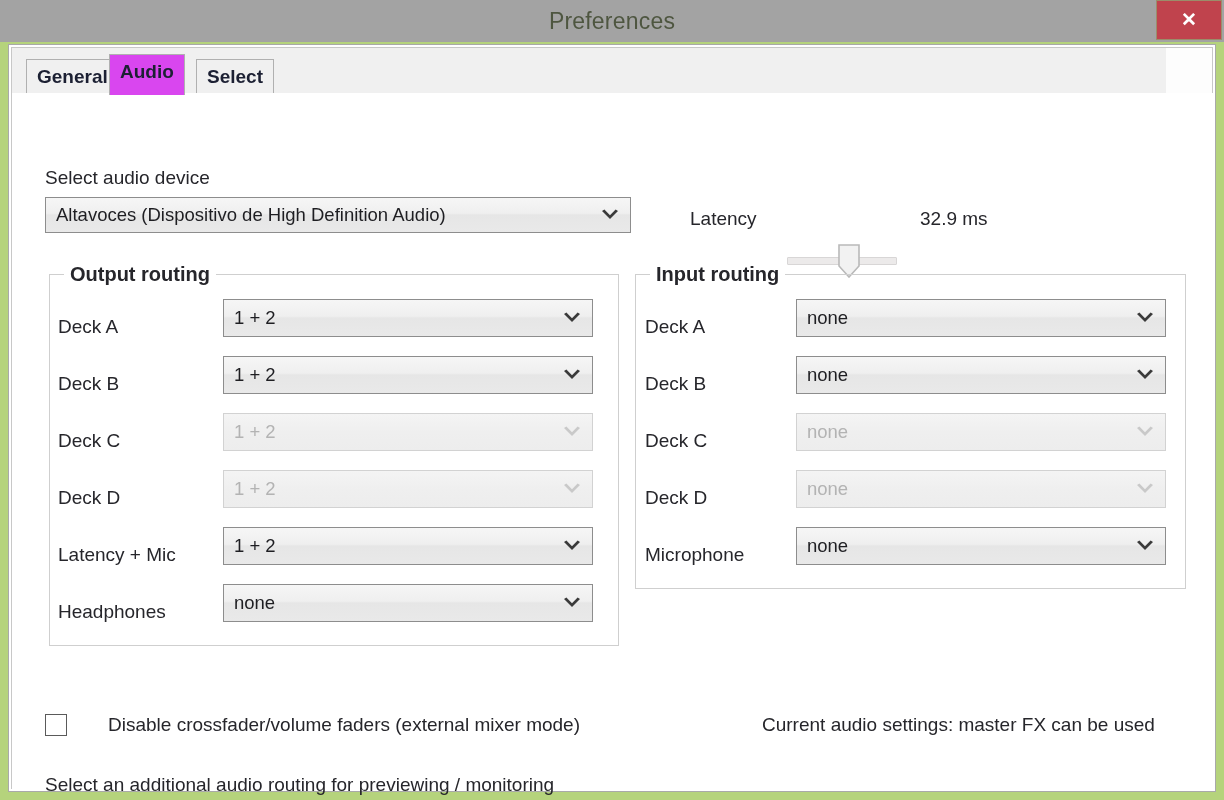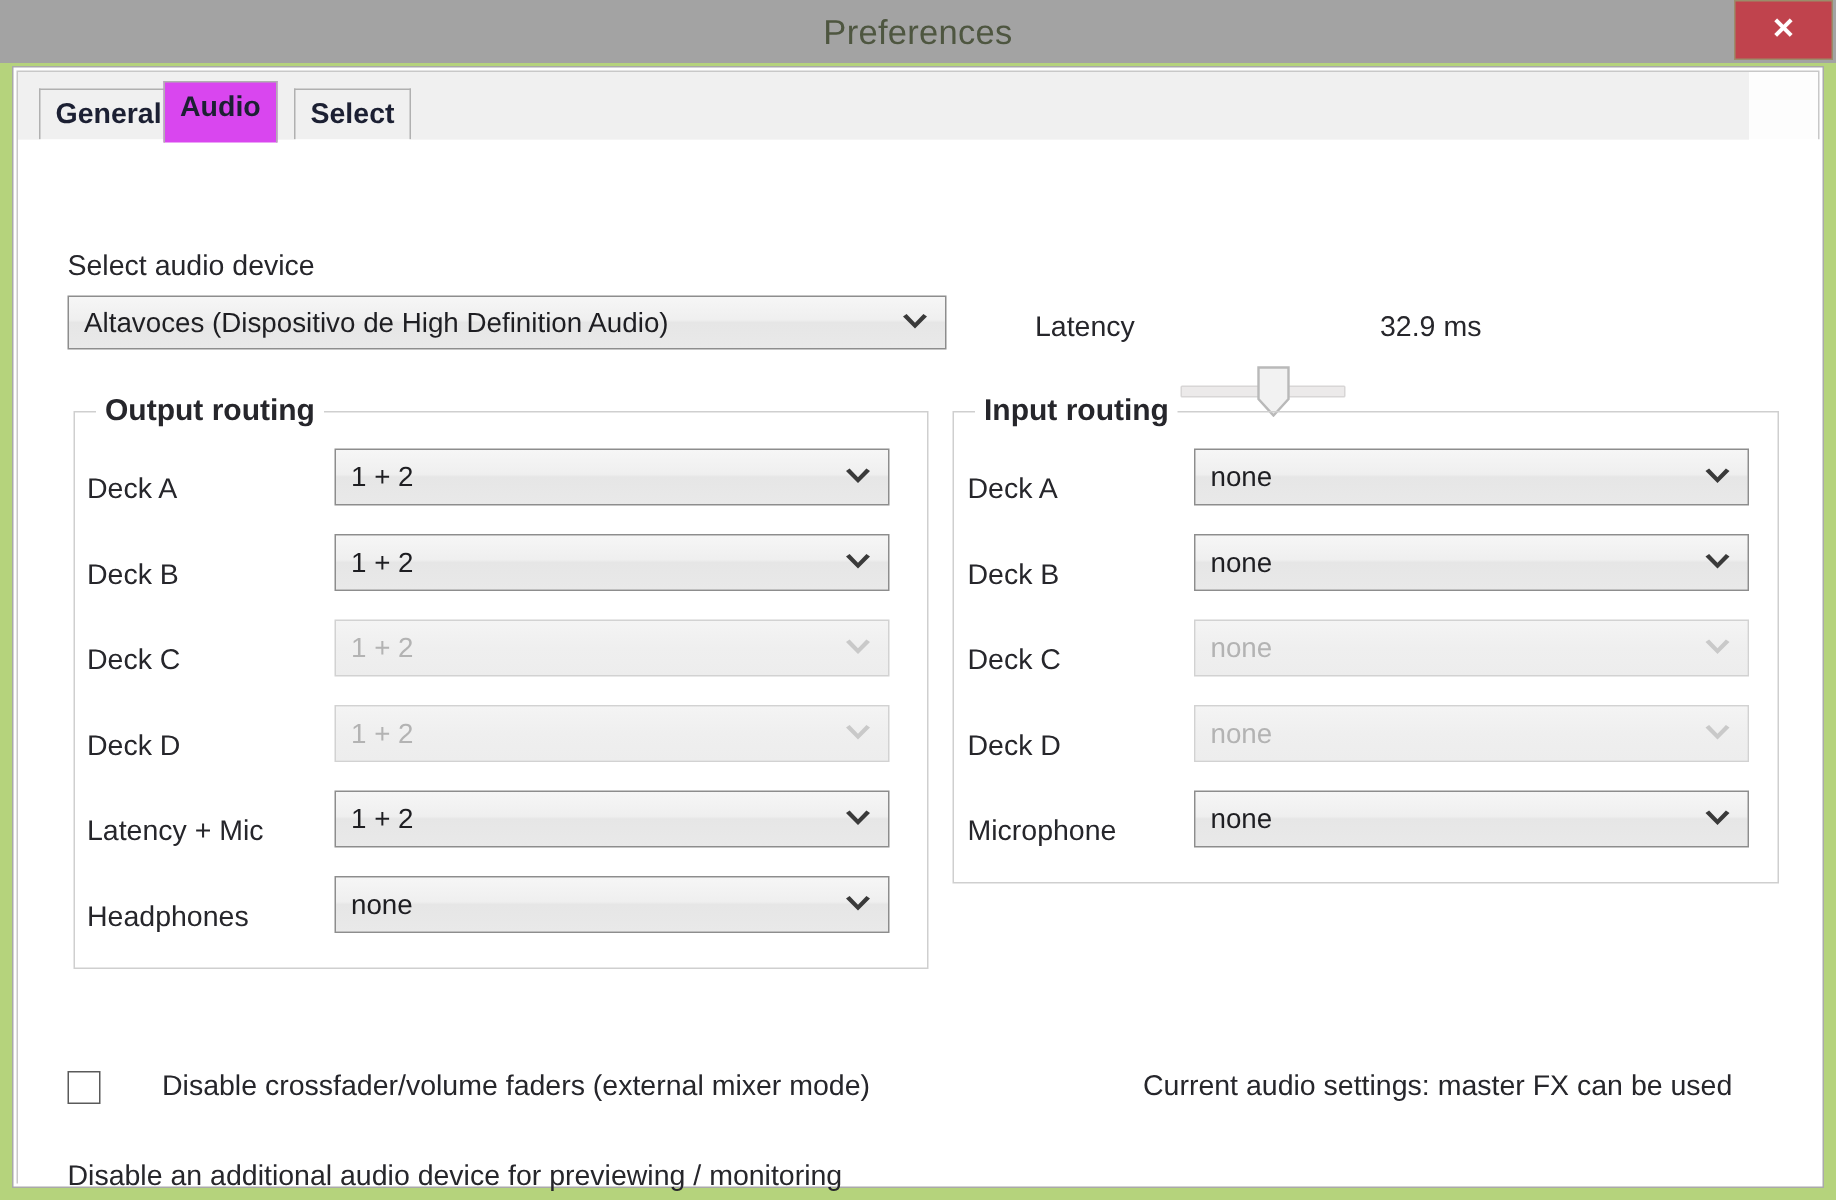--- a/index.html
+++ b/index.html
@@ -363,18 +363,18 @@
                 <path d="M2 3 L10 11 L18 3 L15.6 1.4 L10 7.2 L4.4 1.4 Z" fill="#3a3a3a"></path>
               </svg>
             </div>
         </div>
 
         <div id="cb-disable-faders"></div>
         <div class="lbl" style="left:60px; top:620px;margin-left:36px;">Disable crossfader/volume faders (external mixer mode)</div>
 
         <div class="lbl" style="left:750px; top:620px;">Current audio settings: master FX can be used</div>
 
-        <div class="lbl" style="left:33px; top:680px;">Disable an additional audio device for previewing / monitoring</div>
+        <div class="lbl" style="left:33px; top:680px;">Select an additional audio routing for previewing / monitoring</div>
 
       </div>
     </div>
   </div>
 </div>
 
 </body></html>

